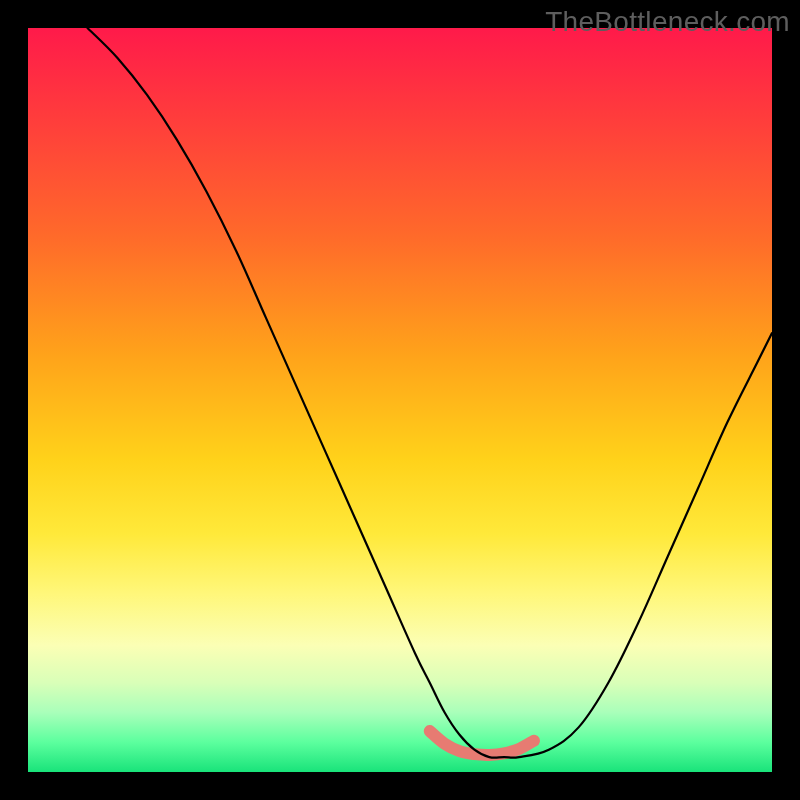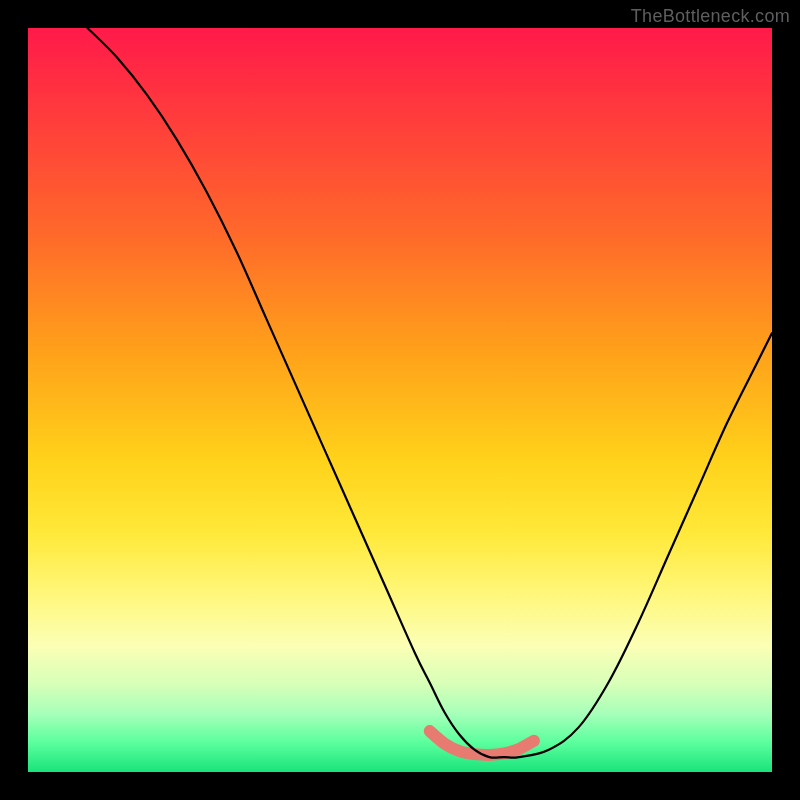--- a/index.html
+++ b/index.html
@@ -15,21 +15,21 @@
     position: relative;
     width: 800px;
     height: 800px;
     background: #000;
   }
   .watermark {
     position: absolute;
     top: 6px;
     right: 10px;
     color: #5e5e5e;
-    font-size: 18px;
+    font-size: 28px;
     font-weight: 500;
     letter-spacing: 0.3px;
     z-index: 5;
   }
   .plot {
     position: absolute;
     left: 28px;
     top: 28px;
     width: 744px;
     height: 744px;

